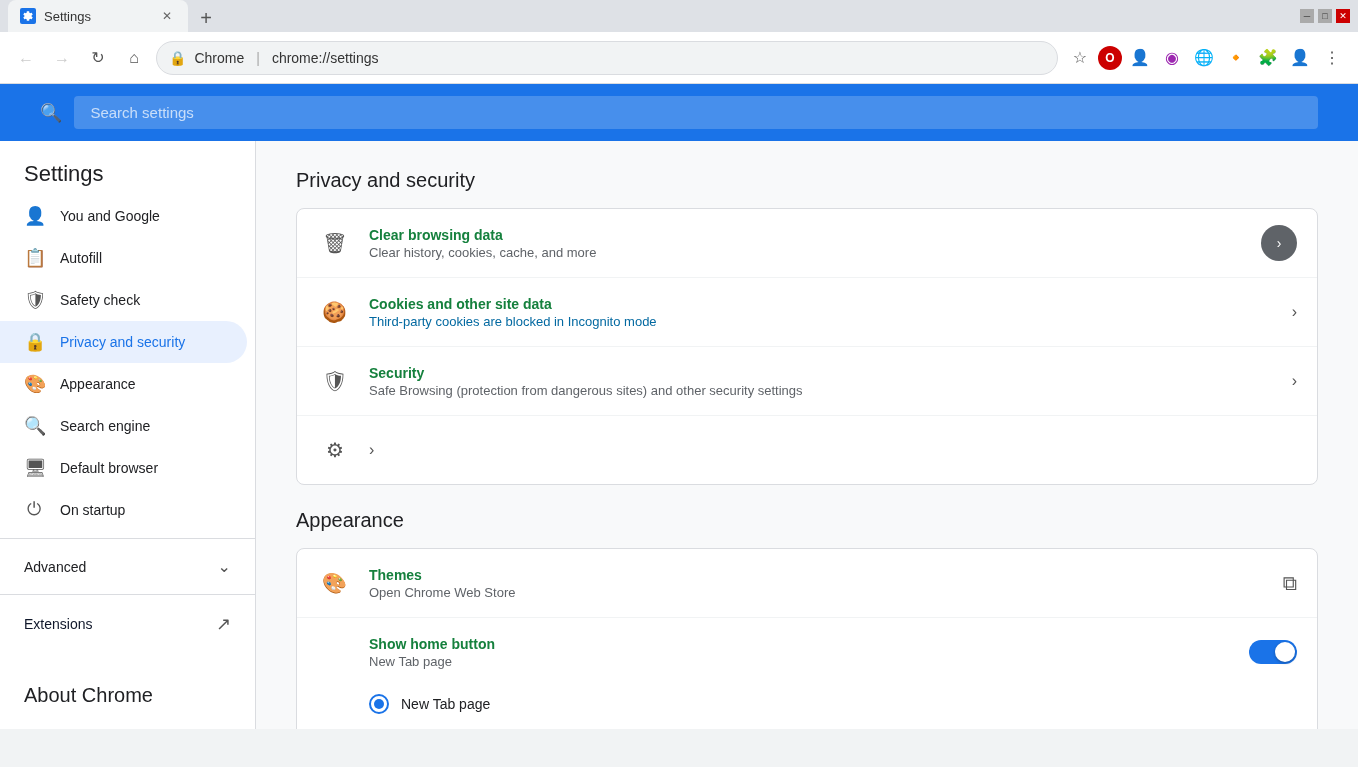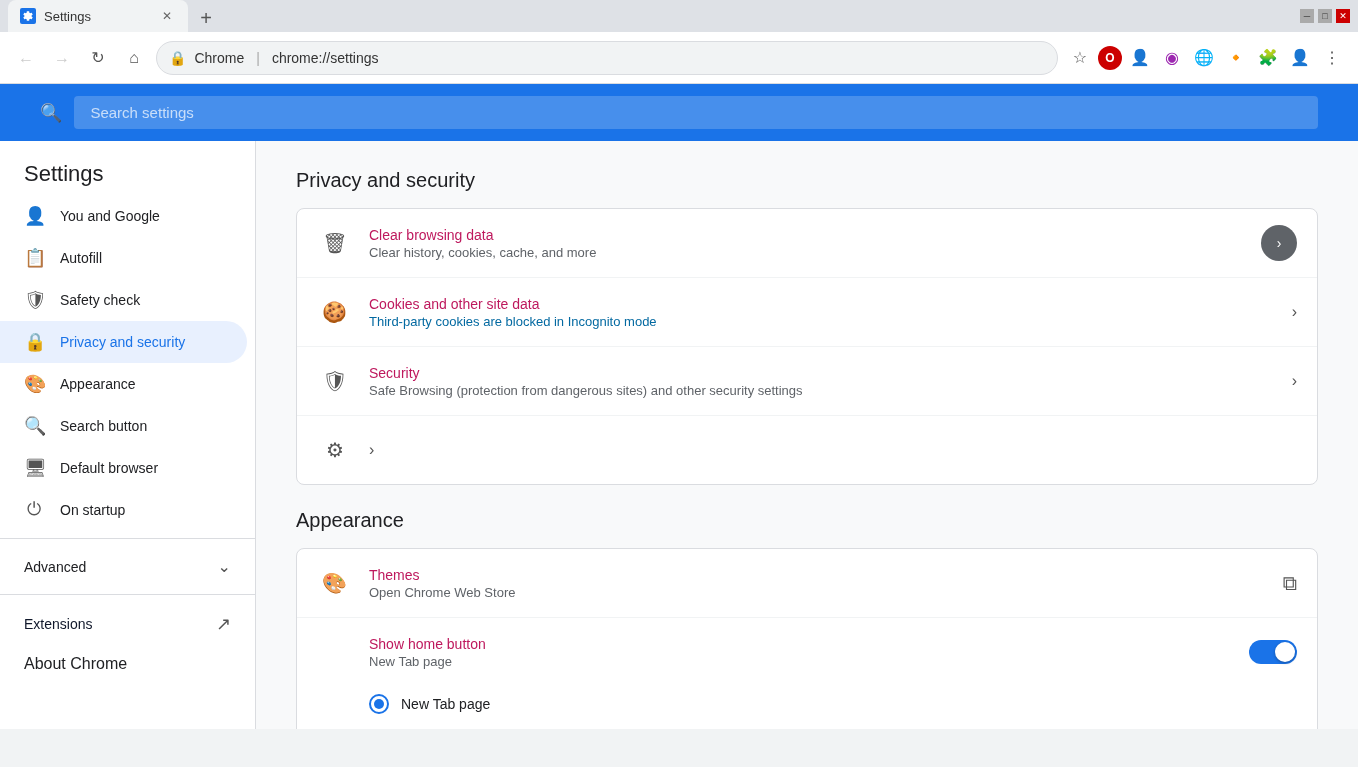--- a/index.html
+++ b/index.html
@@ -211,22 +211,22 @@
       display: flex; align-items: center; justify-content: center;
       color: #555;
       font-size: 20px;
       flex-shrink: 0;
     }
     .settings-row-text {
       flex: 1;
     }
     .settings-row-title {
       font-size: 14px;
-      font-weight: 400;
-      color: #be185d;
+      font-weight: 700;
+      color: #15803d;
       margin-bottom: 2px;
     }
     .settings-row-subtitle {
       font-size: 13px;
       color: #0369a1;
     }
     .settings-row-subtitle.gray { color: #5f6368; }
     .settings-row-chevron {
       color: #555;
       font-size: 16px;
@@ -409,21 +409,21 @@
       <div class="sidebar-nav-item active">
         <span class="nav-icon" style="color:#1a73e8;">🔒</span>
         <span style="color:#1a73e8;">Privacy and security</span>
       </div>
       <div class="sidebar-nav-item">
         <span class="nav-icon">🎨</span>
         <span>Appearance</span>
       </div>
       <div class="sidebar-nav-item">
         <span class="nav-icon">🔍</span>
-        <span>Search button</span>
+        <span>Search engine</span>
       </div>
       <div class="sidebar-nav-item">
         <span class="nav-icon">🖥</span>
         <span>Default browser</span>
       </div>
       <div class="sidebar-nav-item">
         <span class="nav-icon">⏻</span>
         <span>On startup</span>
       </div>
 
@@ -437,21 +437,21 @@
       </div>
 
       <div class="sidebar-divider"></div>
 
       <div class="sidebar-section-item">
         <span style="font-size:14px; color:#0f172a;">Extensions</span>
         <span class="ext-link-icon">↗</span>
       </div>
 
       <div class="sidebar-section-item">
-        <span style="font-size:16px; color:#202124;">About Chrome</span>
+        <span style="font-size:20px; color:#202124;margin-top:29px;">About Chrome</span>
       </div>
     </div>
 
     <div class="content-body">
 
       <h2 class="section-title">Privacy and security</h2>
 
       <div class="settings-card">
 
         <div class="settings-row">

